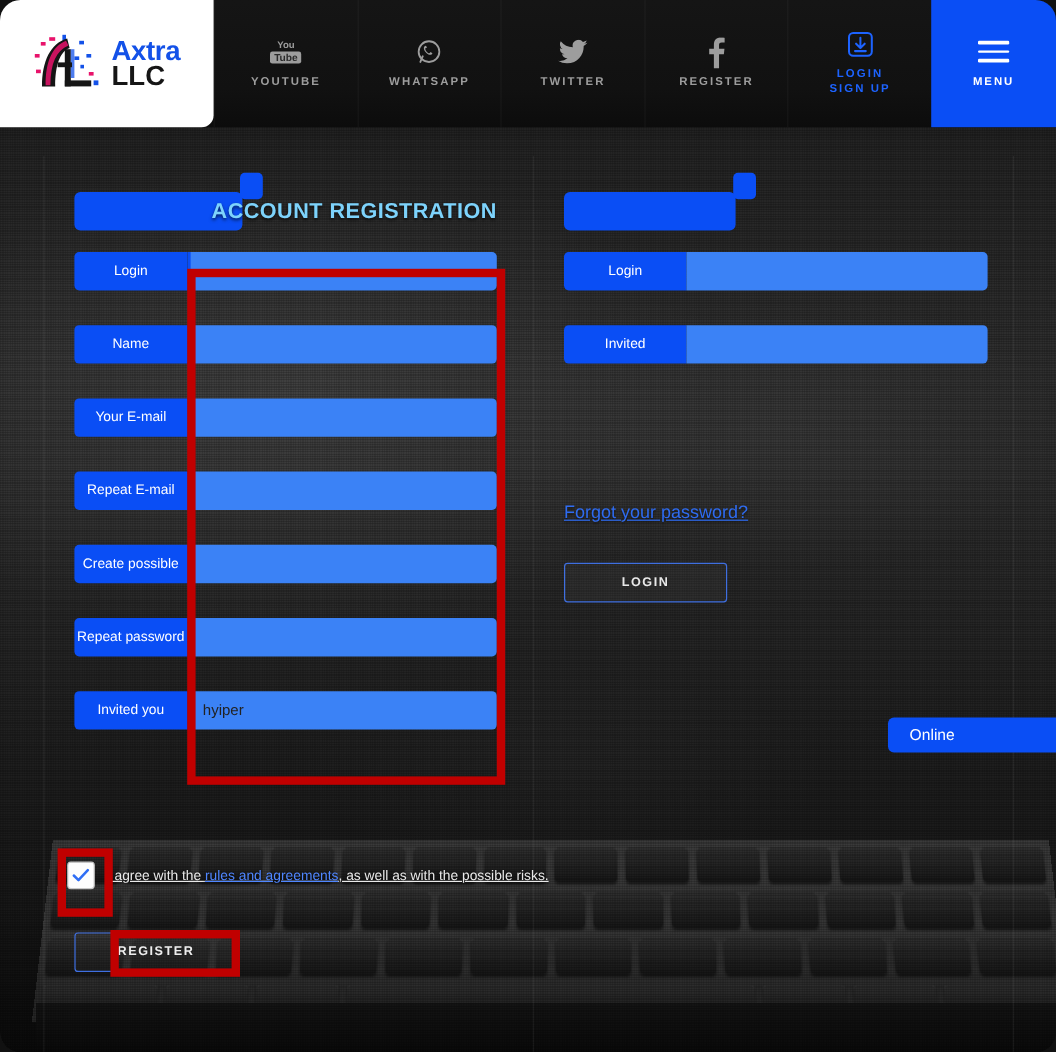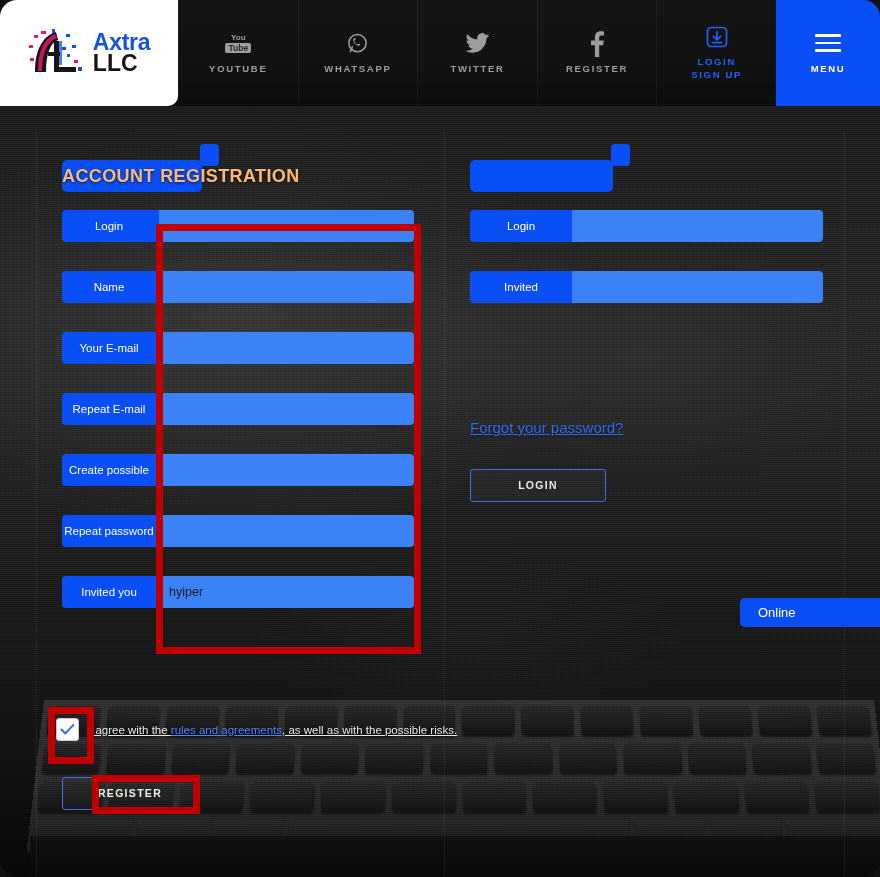--- a/index.html
+++ b/index.html
@@ -199,22 +199,22 @@
     background: #0a4ef5;
     border-radius: 4px;
   }
   .head-text {
     position: absolute;
     left: 0;
     top: 16px;
     height: 32px;
     line-height: 32px;
     width: 100%;
-    text-align: left;
-    color: #fdba74;
+    text-align: right;
+    color: #7dd3fc;
     font-size: 18px;
     font-weight: bold;
     letter-spacing: 0.4px;
     text-shadow: 0 1px 3px rgba(0,0,0,0.65);
     white-space: nowrap;
   }
 
   .field-row {
     display: flex;
     align-items: center;

